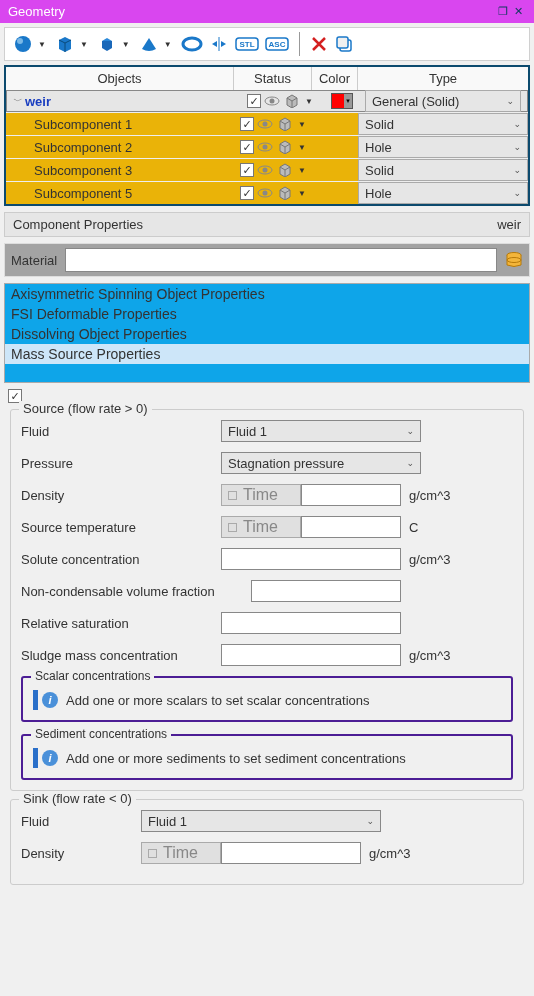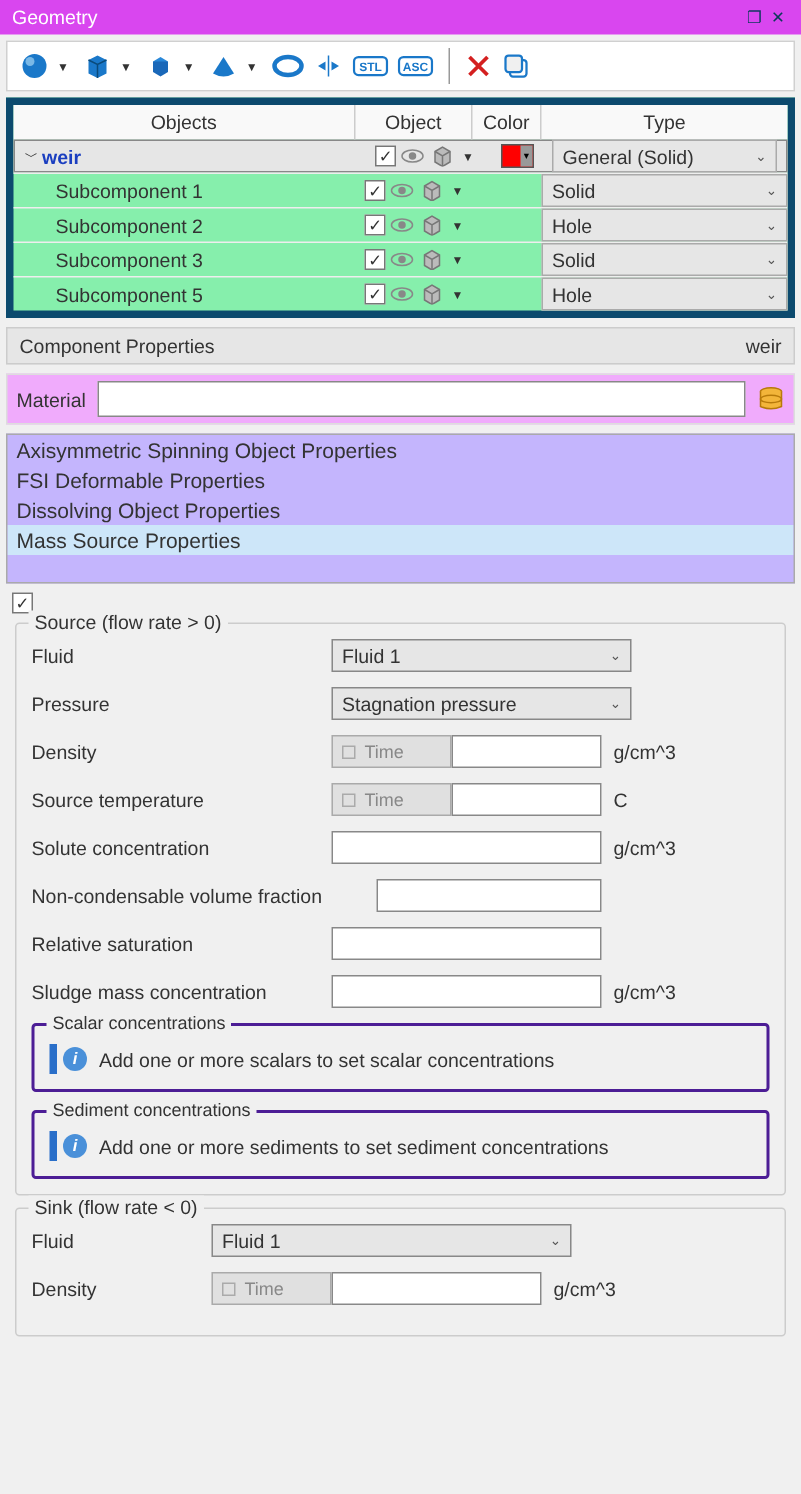--- a/index.html
+++ b/index.html
@@ -6,21 +6,21 @@
 body { width: 534px; height: 996px; background: #f0f0f0; font-size: 13px; color: #333; }
 .titlebar { background: #d946ef; color: #fff; padding: 4px 8px; font-size: 13px; display: flex; align-items: center; }
 .titlebar .spacer { flex: 1; }
 .titlebar .wbtn { width: 16px; text-align: center; color: #0a3a5a; cursor: pointer; font-size: 11px; padding: 0 4px; }
 .toolbar { background: #fff; border: 1px solid #d0d0d0; margin: 4px; padding: 4px 6px; display: flex; align-items: center; gap: 2px; }
 .tbtn { display: flex; align-items: center; padding: 2px; cursor: pointer; }
 .tbtn svg { display: block; }
 .tdrop { font-size: 8px; color: #333; margin-left: 1px; margin-right: 5px;}
 .tsep { width: 1px; height: 24px; background: #999; margin: 0 6px; }
 
-.objtable { margin: 0 4px; border: 5px solid #0c4a6e; background: #86efac; }
+.objtable { margin: 0 4px; border: 2px solid #0c4a6e; background: #eab308; }
 .objhdr { display: flex; background: #f9f9f9; font-size: 13px; }
 .objhdr > div { border-right: 1px solid #ccc; padding: 4px 0; text-align: center; }
 .objhdr > div:last-child { border-right: none; }
 .col-obj { width: 228px; }
 .col-stat { width: 78px; }
 .col-color { width: 46px; }
 .col-type { flex: 1; }
 .objrow { display: flex; align-items: center; border-top: 1px solid #eee; font-size: 13px; }
 .objrow.sel { background: #e6e6e6; }
 .objrow .c-obj { width: 228px; display: flex; align-items: center; padding: 3px 0; }
@@ -36,38 +36,38 @@
 .dsmall { font-size:8px; color:#333; margin-left:2px; }
 .colorbox { width: 22px; height: 16px; border: 1px solid #555; position:relative; }
 .colorbox.red { background: #f00; }
 .colorbox .cd { position:absolute; right:0; top:0; bottom:0; width:8px; background:#999; display:flex; align-items:center; justify-content:center; font-size:7px; color:#000;}
 .typesel { width: 100%; height: 22px; background: #e6e6e6; border: 1px solid #aaa; display: flex; align-items:center; padding: 0 6px; font-size:13px; }
 .typesel .tsarrow { margin-left:auto; font-size:9px; color:#555;}
 
 .compprops { margin: 6px 4px 4px 4px; background: #e6e6e6; border: 1px solid #ccc; padding: 4px 8px; display:flex; font-size:13px; }
 .compprops .cpr { margin-left:auto; }
 
-.matrow { margin: 6px 4px; display: flex; align-items: center; gap: 8px; padding: 4px 6px; border:1px solid #ddd; background:#f0abfc; }
+.matrow { margin: 6px 4px; display: flex; align-items: center; gap: 8px; padding: 4px 6px; border:1px solid #ddd; background:#a3a3a3; }
 .matrow label { font-size: 13px; }
 .matinput { flex:1; height: 24px; border: 1px solid #888; background:#fff; }
 .dbicon { width: 18px; height:18px; }
 
-.proplist { margin: 4px; border: 1px solid #aaa; background: #c4b5fd; height: 100px; overflow-y: scroll; font-size: 14px; }
+.proplist { margin: 4px; border: 1px solid #aaa; background: #0ea5e9; height: 100px; overflow-y: scroll; font-size: 14px; }
 .proplist .pitem { padding: 2px 6px; }
 .proplist .pitem.selp { background: #cde6f9; }
 
 .activate { margin: 6px 8px; display: flex; align-items:center; gap: 6px; font-size:13px; }
 
 .group { margin: 4px 10px 8px 10px; border: 1px solid #ccc; border-radius: 3px; padding: 10px 10px 10px 10px; position: relative; }
 .group .glabel { position: absolute; top: -9px; left: 8px; background: #f0f0f0; padding: 0 4px; font-size: 13px; }
 .frow { display: flex; align-items: center; margin-bottom: 10px; font-size: 13px; min-height:22px;}
 .frow .flab { width: 200px; }
 .sel { height: 22px; background: #e6e6e6; border: 1px solid #888; display:flex; align-items:center; padding: 0 6px; font-size:13px; }
 .sel .sarrow { margin-left:auto; font-size:9px; color:#555; }
-.timebtn { width: 80px; height: 22px; background: #e0e0e0; border: 1px solid #aaa; display:flex; align-items:center; padding: 0 6px; color:#888; font-size:12px; gap:6px;}
+.timebtn { width: 80px; height: 22px; background: #e0e0e0; border: 1px solid #aaa; display:flex; align-items:center; padding: 0 6px; color:#888; font-size:16px; gap:6px;}
 .timebtn .sq { width:9px; height:9px; border:1px solid #aaa; }
 .ninput { height: 22px; border: 1px solid #888; background:#fff; }
 .unit { margin-left: 8px; font-size:13px; }
 
 .subgroup { border: 2px solid #4c1d95; border-radius: 3px; padding: 12px 10px 10px 10px; margin-top: 6px; position: relative; }
 .subgroup .sglabel { position:absolute; top:-9px; left:8px; background:#f0f0f0; padding:0 4px; font-size:12px; }
 .infobox { display:flex; align-items:center; gap:8px; font-size:13px; border-left: 5px solid #2a6fc9; padding: 2px 4px;}
 .infobox .iicon { width:16px; height:16px; border-radius:50%; background:#4a90d9; color:#fff; font-size:11px; display:flex; align-items:center; justify-content:center; font-style:italic; font-weight:bold; }
 
 </style>
@@ -143,21 +143,21 @@
       <svg width="20" height="20">
         <rect x="6" y="6" width="11" height="11" rx="2" fill="none" stroke="#1a78c9" stroke-width="1.5"></rect>
         <rect x="3" y="3" width="11" height="11" rx="2" fill="#f0f0f0" stroke="#1a78c9" stroke-width="1.5"></rect>
       </svg>
     </span>
 </div>
 
 <div class="objtable">
   <div class="objhdr">
     <div class="col-obj">Objects</div>
-    <div class="col-stat">Object</div>
+    <div class="col-stat">Status</div>
     <div class="col-color">Color</div>
     <div class="col-type">Type</div>
   </div>
 
   <div class="objrow sel">
     <div class="c-obj">
         <span class="expander">﹀</span>
         <span class="weir">weir</span>
       </div>
     <div class="c-stat">

